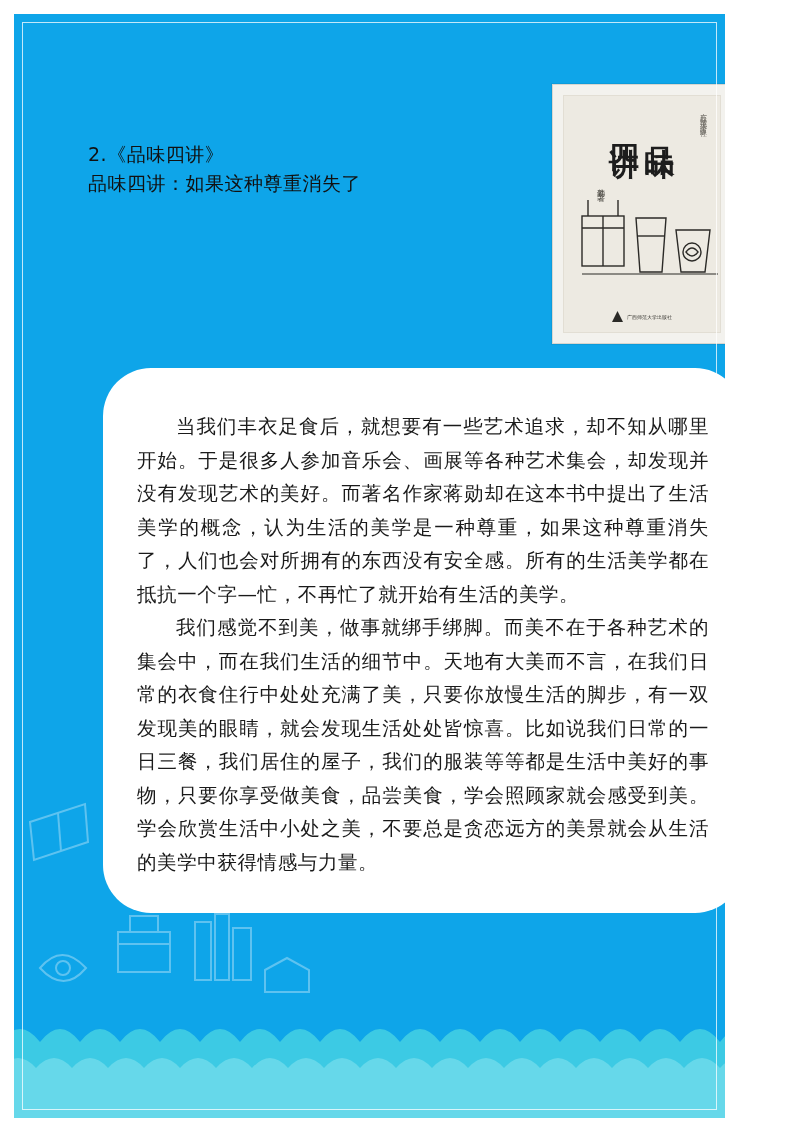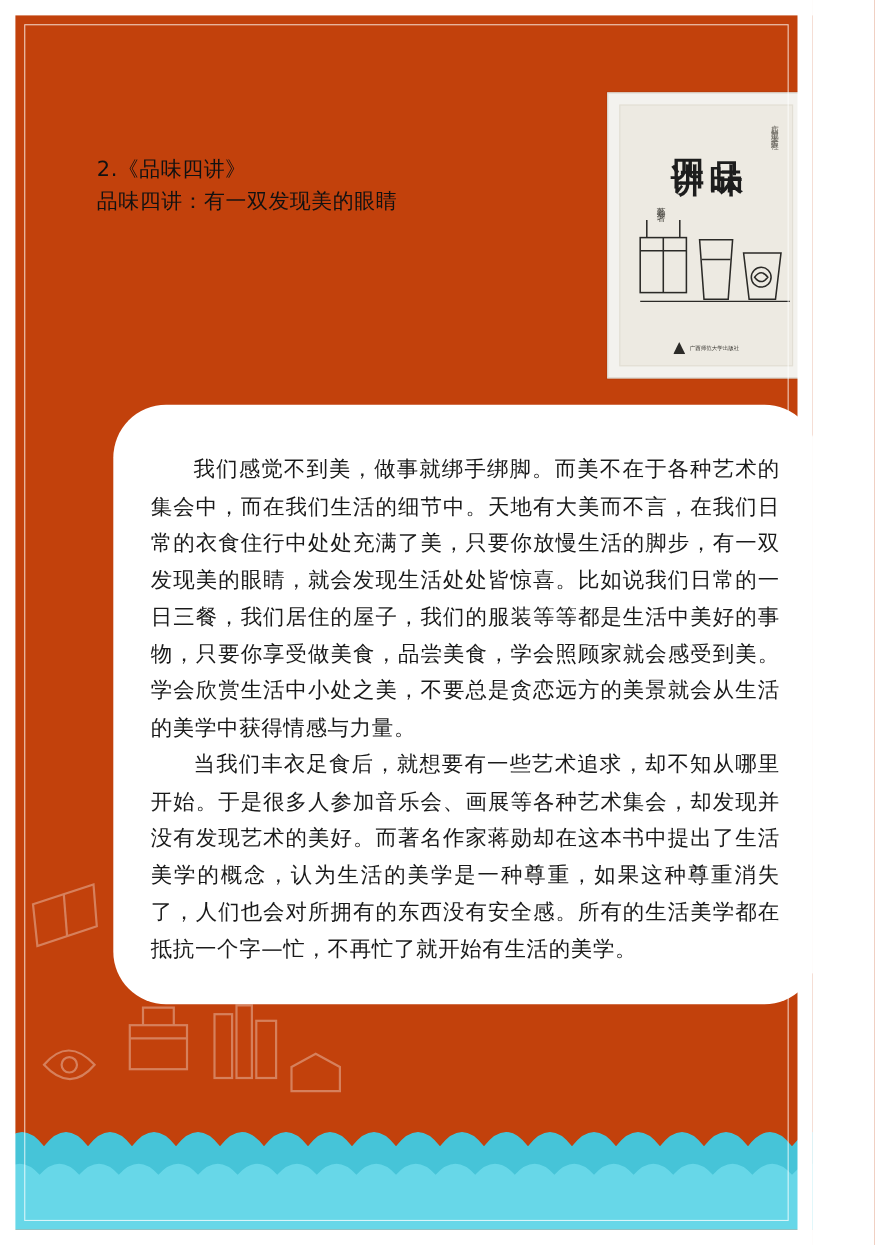--- a/index.html
+++ b/index.html
@@ -10,21 +10,21 @@
   body {
     width: 795px;
     height: 1132px;
     font-family: "Liberation Sans", sans-serif;
     overflow: hidden;
   }
   .page {
     position: relative;
     width: 739px;
     height: 1132px;
-    background: #c2410c;
+    background: #0ea5e9;
     box-sizing: border-box;
     overflow: hidden;
     padding-left: 16px;
   }
   
   .page-frame {
     position: absolute;
     left: 22px;
     top: 22px;
     right: 22px;
@@ -219,21 +219,21 @@
   </svg>
 
   <svg class="wave-band" viewBox="0 0 795 120" preserveAspectRatio="none">
     <path d="M0 44 q20 -26 40 0 q20 -26 40 0 q20 -26 40 0 q20 -26 40 0 q20 -26 40 0 q20 -26 40 0 q20 -26 40 0 q20 -26 40 0 q20 -26 40 0 q20 -26 40 0 q20 -26 40 0 q20 -26 40 0 q20 -26 40 0 q20 -26 40 0 q20 -26 40 0 q20 -26 40 0 q20 -26 40 0 q20 -26 40 0 q20 -26 40 0 q20 -26 40 0 L795 120 L0 120 Z" fill="#3fcbe4" opacity="0.95"></path>
     <path d="M0 70 q18 -20 36 0 q18 -20 36 0 q18 -20 36 0 q18 -20 36 0 q18 -20 36 0 q18 -20 36 0 q18 -20 36 0 q18 -20 36 0 q18 -20 36 0 q18 -20 36 0 q18 -20 36 0 q18 -20 36 0 q18 -20 36 0 q18 -20 36 0 q18 -20 36 0 q18 -20 36 0 q18 -20 36 0 q18 -20 36 0 q18 -20 36 0 q18 -20 36 0 q18 -20 36 0 q18 -20 36 0 L795 120 L0 120 Z" fill="#6ad9ea" opacity="0.9"></path>
   </svg>
 
   <div class="entry">
     <div class="entry-title">2.《品味四讲》</div>
     <div class="entry-line">
-      <span>品味四讲：</span><span>有一双发现美的眼睛</span>
+      <span>品味四讲：</span><span>如果这种尊重消失了</span>
     </div>
   </div>
 
   <div class="cover">
     <div class="cover-inner">
       <div class="cover-pub">广西师范大学出版社</div>
       <div class="cover-title">
         <span>品味</span>
         <span>四讲</span>
       </div>
@@ -253,22 +253,22 @@
       </svg>
       <div class="cover-logo">
         <span class="mark"></span>
         <span>广西师范大学出版社</span>
       </div>
     </div>
   </div>
 
   <div class="review-box">
     <div class="review-text">
+      <p>当我们丰衣足食后，就想要有一些艺术追求，却不知从哪里开始。于是很多人参加音乐会、画展等各种艺术集会，却发现并没有发现艺术的美好。而著名作家蒋勋却在这本书中提出了生活美学的概念，认为生活的美学是一种尊重，如果这种尊重消失了，人们也会对所拥有的东西没有安全感。所有的生活美学都在抵抗一个字—忙，不再忙了就开始有生活的美学。</p>
       <p>我们感觉不到美，做事就绑手绑脚。而美不在于各种艺术的集会中，而在我们生活的细节中。天地有大美而不言，在我们日常的衣食住行中处处充满了美，只要你放慢生活的脚步，有一双发现美的眼睛，就会发现生活处处皆惊喜。比如说我们日常的一日三餐，我们居住的屋子，我们的服装等等都是生活中美好的事物，只要你享受做美食，品尝美食，学会照顾家就会感受到美。学会欣赏生活中小处之美，不要总是贪恋远方的美景就会从生活的美学中获得情感与力量。</p>
-      <p>当我们丰衣足食后，就想要有一些艺术追求，却不知从哪里开始。于是很多人参加音乐会、画展等各种艺术集会，却发现并没有发现艺术的美好。而著名作家蒋勋却在这本书中提出了生活美学的概念，认为生活的美学是一种尊重，如果这种尊重消失了，人们也会对所拥有的东西没有安全感。所有的生活美学都在抵抗一个字—忙，不再忙了就开始有生活的美学。</p>
     </div>
   </div>
 
   <div class="page-frame"></div>
   <div class="page-edge-top"></div>
   <div class="page-edge-bottom"></div>
   <div class="page-edge-left"></div>
   <div class="page-edge-right"></div>
 </div>
 

